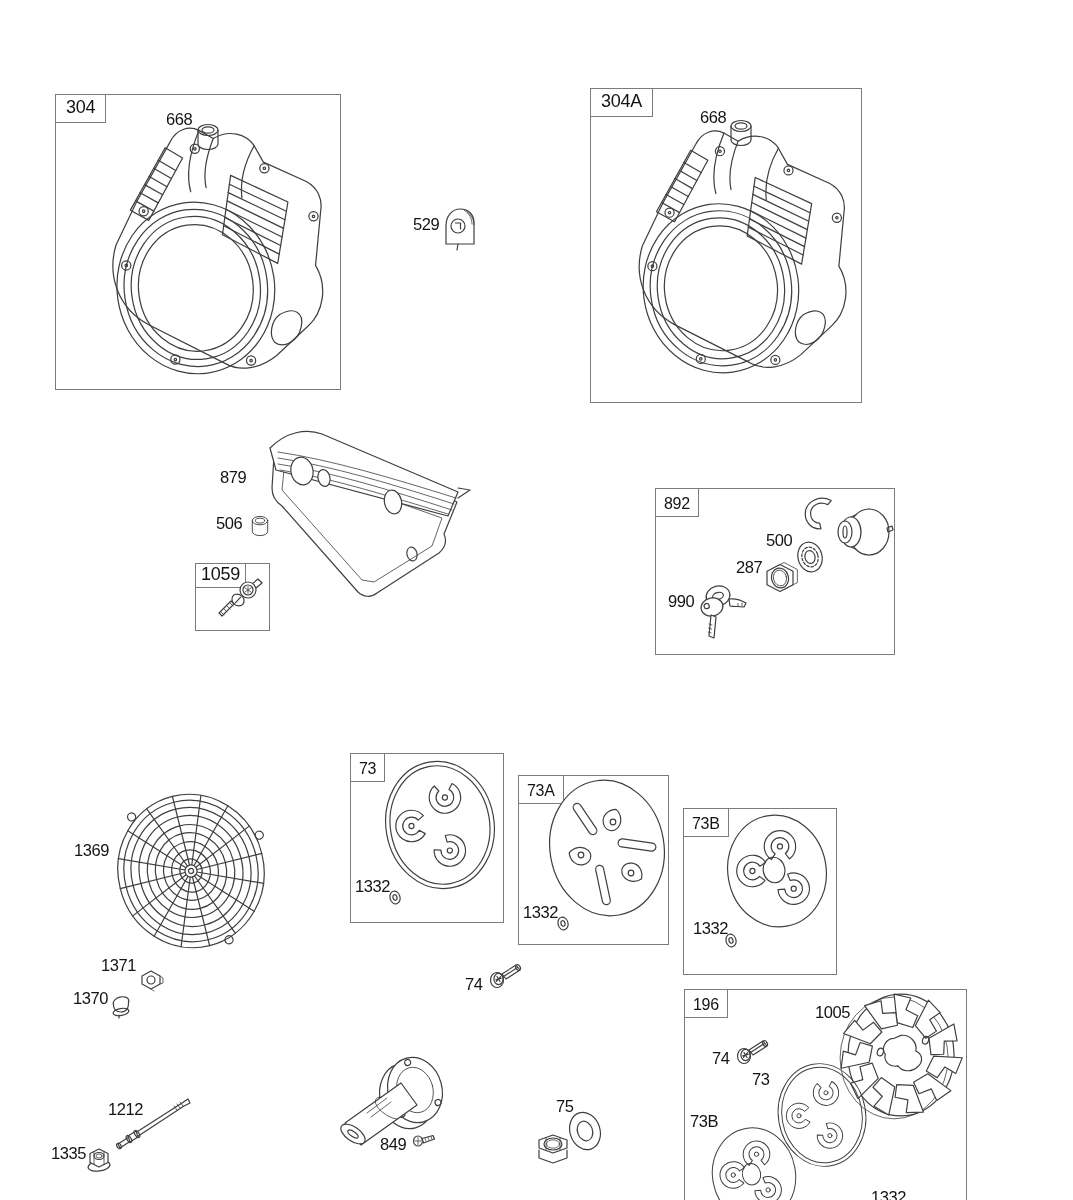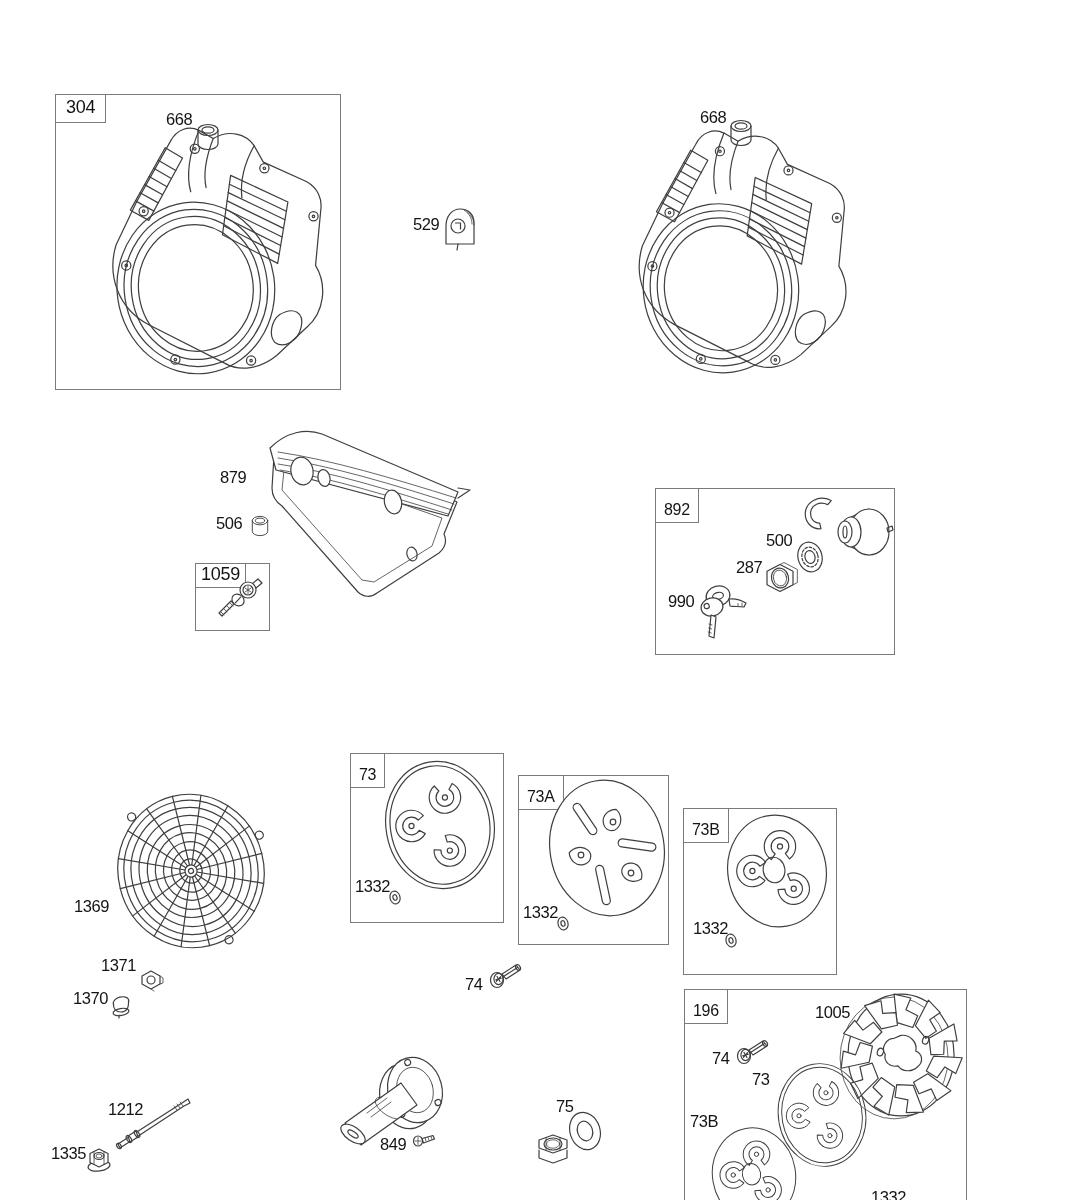--- a/index.html
+++ b/index.html
@@ -1,20 +1,20 @@
 <!DOCTYPE html>
 <html><head>
 <meta charset="utf-8">
 <style>
   html,body{margin:0;padding:0;background:#fff;}
   #stage{position:relative;width:1073px;height:1200px;background:#ffffff;overflow:hidden;
          font-family:"Liberation Sans",sans-serif;color:#141414;margin-top:48px;}
   .box{position:absolute;border:1px solid #7b7b7b;background:transparent;}
   .chip{position:absolute;top:-1px;left:-1px;background:#fff;border:1px solid #7b7b7b;
-        padding:12px 8px 3px;font-size:16px;letter-spacing:-0.3px;line-height:1.1;}
+        padding:6px 8px 3px;font-size:16px;letter-spacing:-0.3px;line-height:1.1;}
   .chip.big{font-size:18px;padding:3px 10px 4px;}
   .lbl{position:absolute;font-size:16.5px;letter-spacing:-0.4px;white-space:nowrap;}
   svg.part{position:absolute;overflow:visible;}
   svg.part *{stroke:#3f3f3f;stroke-width:1.2;fill:none;stroke-linecap:round;stroke-linejoin:round;}
   svg.part .f{fill:#ffffff;}
   svg.part .thin{stroke-width:0.8;}
 </style>
 </head>
 <body>
 
@@ -108,20 +108,23 @@
             <circle cx="172" cy="241" r="1.2"></circle>
           <circle cx="233" cy="100" r="4.5"></circle>
             <circle cx="233" cy="100" r="1.2"></circle>
         </g>
       </g>
     </defs>
   </svg>
 
   <div class="box" style="left:55px;top:46px;width:284px;height:294px">
     <div class="chip big"><span>304</span></div>
+  </div>
+  <div class="box" style="left:590px;top:40px;width:270px;height:313px">
+    <div class="chip big"><span>304A</span></div>
   </div>
   <div class="box" style="left:195px;top:515px;width:73px;height:66px">
     <div class="chip" style="font-size:18px;padding:1px 5px 2px"><span>1059</span></div>
   </div>
   <div class="box" style="left:655px;top:440px;width:238px;height:165px">
     <div class="chip"><span>892</span></div>
   </div>
   <div class="box" style="left:350px;top:705px;width:152px;height:168px">
     <div class="chip"><span>73</span></div>
   </div>
@@ -421,21 +424,21 @@
   </svg>
 
   <div class="lbl" style="left:166px;top:62px">668</div>
   <div class="lbl" style="left:700px;top:60px">668</div>
   <div class="lbl" style="left:413px;top:167px">529</div>
   <div class="lbl" style="left:220px;top:420px">879</div>
   <div class="lbl" style="left:216px;top:466px">506</div>
   <div class="lbl" style="left:766px;top:483px">500</div>
   <div class="lbl" style="left:736px;top:510px">287</div>
   <div class="lbl" style="left:668px;top:544px">990</div>
-  <div class="lbl" style="left:74px;top:849px">1369</div>
+  <div class="lbl" style="left:74px;top:793px">1369</div>
   <div class="lbl" style="left:355px;top:829px">1332</div>
   <div class="lbl" style="left:523px;top:855px">1332</div>
   <div class="lbl" style="left:693px;top:871px">1332</div>
   <div class="lbl" style="left:101px;top:908px">1371</div>
   <div class="lbl" style="left:73px;top:941px">1370</div>
   <div class="lbl" style="left:465px;top:927px">74</div>
   <div class="lbl" style="left:815px;top:955px">1005</div>
   <div class="lbl" style="left:712px;top:1001px">74</div>
   <div class="lbl" style="left:752px;top:1022px">73</div>
   <div class="lbl" style="left:690px;top:1064px">73B</div>

